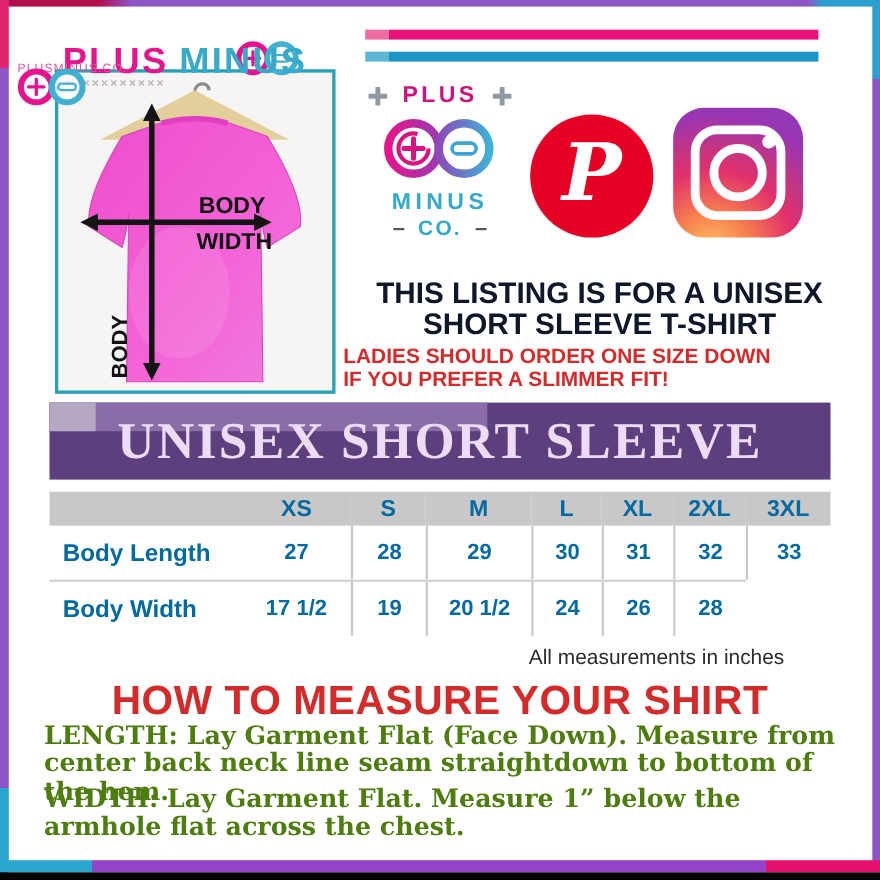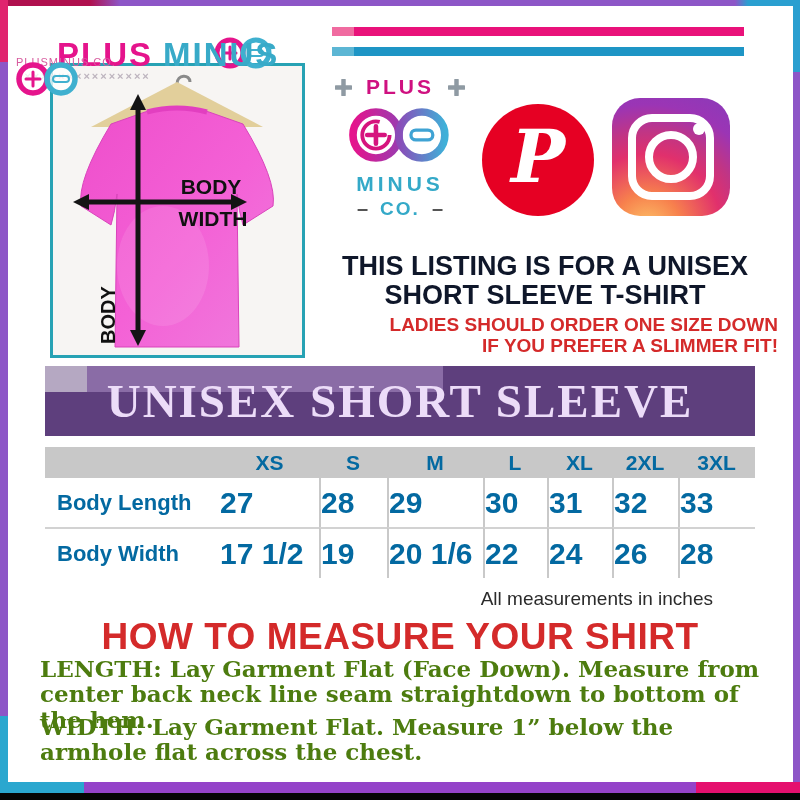--- a/index.html
+++ b/index.html
@@ -57,36 +57,36 @@
   .ig-frame{position:absolute;left:16px;top:16px;right:16px;bottom:16px;
     border:8px solid #fff;border-radius:24px;}
   .ig-lens{position:absolute;left:50%;top:50%;width:36px;height:36px;margin:-26px 0 0 -26px;
     border:8px solid #fff;border-radius:50%;}
   .ig-dot{position:absolute;top:25px;right:25px;width:12px;height:12px;background:#fff;
     border-radius:50%;}
 
   
   .listing-head{left:312px;top:252px;width:466px;text-align:center;
     font-size:27px;font-weight:bold;color:#0f172a;line-height:1.07;letter-spacing:0px;}
-  .listing-note{left:312px;top:314px;width:466px;text-align:right;
+  .listing-note{left:312px;top:314px;width:466px;text-align:left;
     font-size:19px;font-weight:bold;color:#d42a2a;line-height:1.13;}
 
   
   .banner{left:45px;top:366px;width:710px;height:70px;background:#5e3f7d;font-family:Liberation Serif, serif;}
   .banner-tone1{position:absolute;left:0;top:0;width:56%;height:26px;background:#8a6ca6;}
   .banner-tone2{position:absolute;left:0;top:0;width:42px;height:26px;background:#b5a8c2;}
   .banner-title{position:relative;z-index:2;width:100%;text-align:center;line-height:70px;
     font-size:47px;font-weight:bold;color:#ecdcf8;letter-spacing:2px;}
 
   
   .size-table{left:45px;top:447px;width:710px;display:grid;
     grid-template-columns:175px 99px 68px 96px 64px 65px 66px 77px;color:#0369a1;}
   .th{background:#c8c8c8;height:31px;line-height:31px;text-align:center;
     font-size:21px;font-weight:bold;}
-  .td{height:49px;line-height:49px;font-size:30px;font-weight:bold;
+  .td{height:49px;line-height:49px;text-align:center;font-size:20px;font-weight:bold;
     background:#fff;}
   .td.rowlabel{text-align:left;padding-left:12px;font-size:22px;}
   .sep-l{border-left:2px solid #c9c9c9;}
   .sep-t{border-top:2px solid #d2d2d2;}
 
   .units-note{left:400px;top:588px;width:313px;text-align:right;font-size:19px;
     color:#2b2b2b;}
   .howto-head{left:0;top:616px;width:800px;text-align:center;font-size:37px;
     font-weight:bold;color:#d42a2a;letter-spacing:0.5px;}
 
@@ -243,22 +243,21 @@
     <div class="td sep-l">28</div>
     <div class="td sep-l">29</div>
     <div class="td sep-l">30</div>
     <div class="td sep-l">31</div>
     <div class="td sep-l">32</div>
     <div class="td sep-l">33</div>
 
     <div class="td rowlabel sep-t">Body Width</div>
     <div class="td sep-t">17 1/2</div>
     <div class="td sep-l sep-t">19</div>
-    <div class="td sep-l sep-t">20 1/6</div>
-    <div class="td sep-l sep-t">22</div>
+    <div class="td sep-l sep-t">20 1/2</div>
     <div class="td sep-l sep-t">24</div>
     <div class="td sep-l sep-t">26</div>
     <div class="td sep-l sep-t">28</div>
   </div>
 
   <div class="abs units-note">All measurements in inches</div>
 
   <div class="abs howto-head">HOW TO MEASURE YOUR SHIRT</div>
 
   <div class="abs para para-length"><span>LENGTH:</span><span> Lay Garment Flat (Face Down). Measure from center back neck line seam straightdown to bottom of the hem.</span></div>

